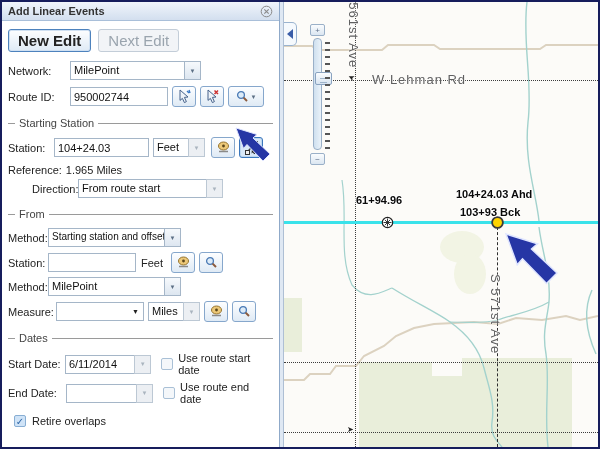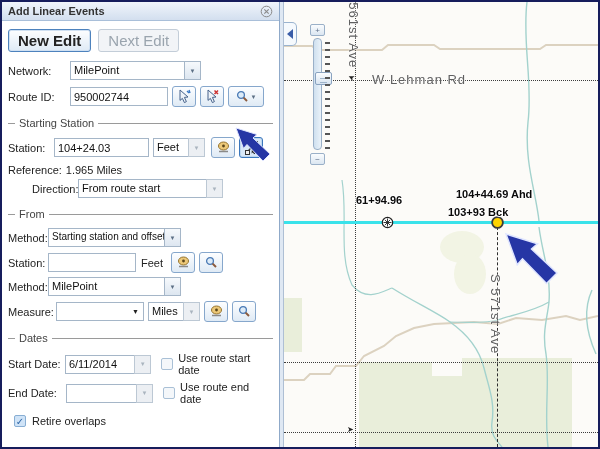--- a/index.html
+++ b/index.html
@@ -322,22 +322,22 @@
 
     <svg class="marker" style="left:96px; top:213px;" width="15" height="15" viewBox="0 0 15 15">
       <circle cx="7.5" cy="7.5" r="5.2" fill="#fff" stroke="#222" stroke-width="1.2"></circle>
       <path d="M7.5 3.5 V11.5 M3.5 7.5 H11.5 M4.8 4.8 L10.2 10.2 M10.2 4.8 L4.8 10.2" stroke="#222" stroke-width="0.9"></path>
     </svg>
     <svg class="marker" style="left:206px; top:213px;" width="15" height="15" viewBox="0 0 15 15">
       <circle cx="7.5" cy="7.5" r="5.4" fill="#ffd400" stroke="#3c3c3c" stroke-width="1.8"></circle>
     </svg>
 
     <span class="map-label" style="left:72px; top:192px;">61+94.96</span>
-    <span class="map-label" style="left:172px; top:186px;">104+44.69 Ahd</span>
-    <span class="map-label" style="left:164px; top:204px;">103+93 Bck</span>
+    <span class="map-label" style="left:172px; top:186px;">104+24.03 Ahd</span>
+    <span class="map-label" style="left:176px; top:204px;">103+93 Bck</span>
 
     <svg class="annot-arrow" style="left:216px; top:226px;" width="72" height="72" viewBox="0 0 48 48">
       <path d="M4 4 L25 10.5 L21 14 L38 30 L31 37 L15 20.5 L11.5 24.5 Z" fill="#2636a5" stroke="#dfe5ff" stroke-width="1"></path>
     </svg>
 
     <div id="collapse-tab">
       <span class="tri"></span>
     </div>
 
     <div id="zoom-slider">

